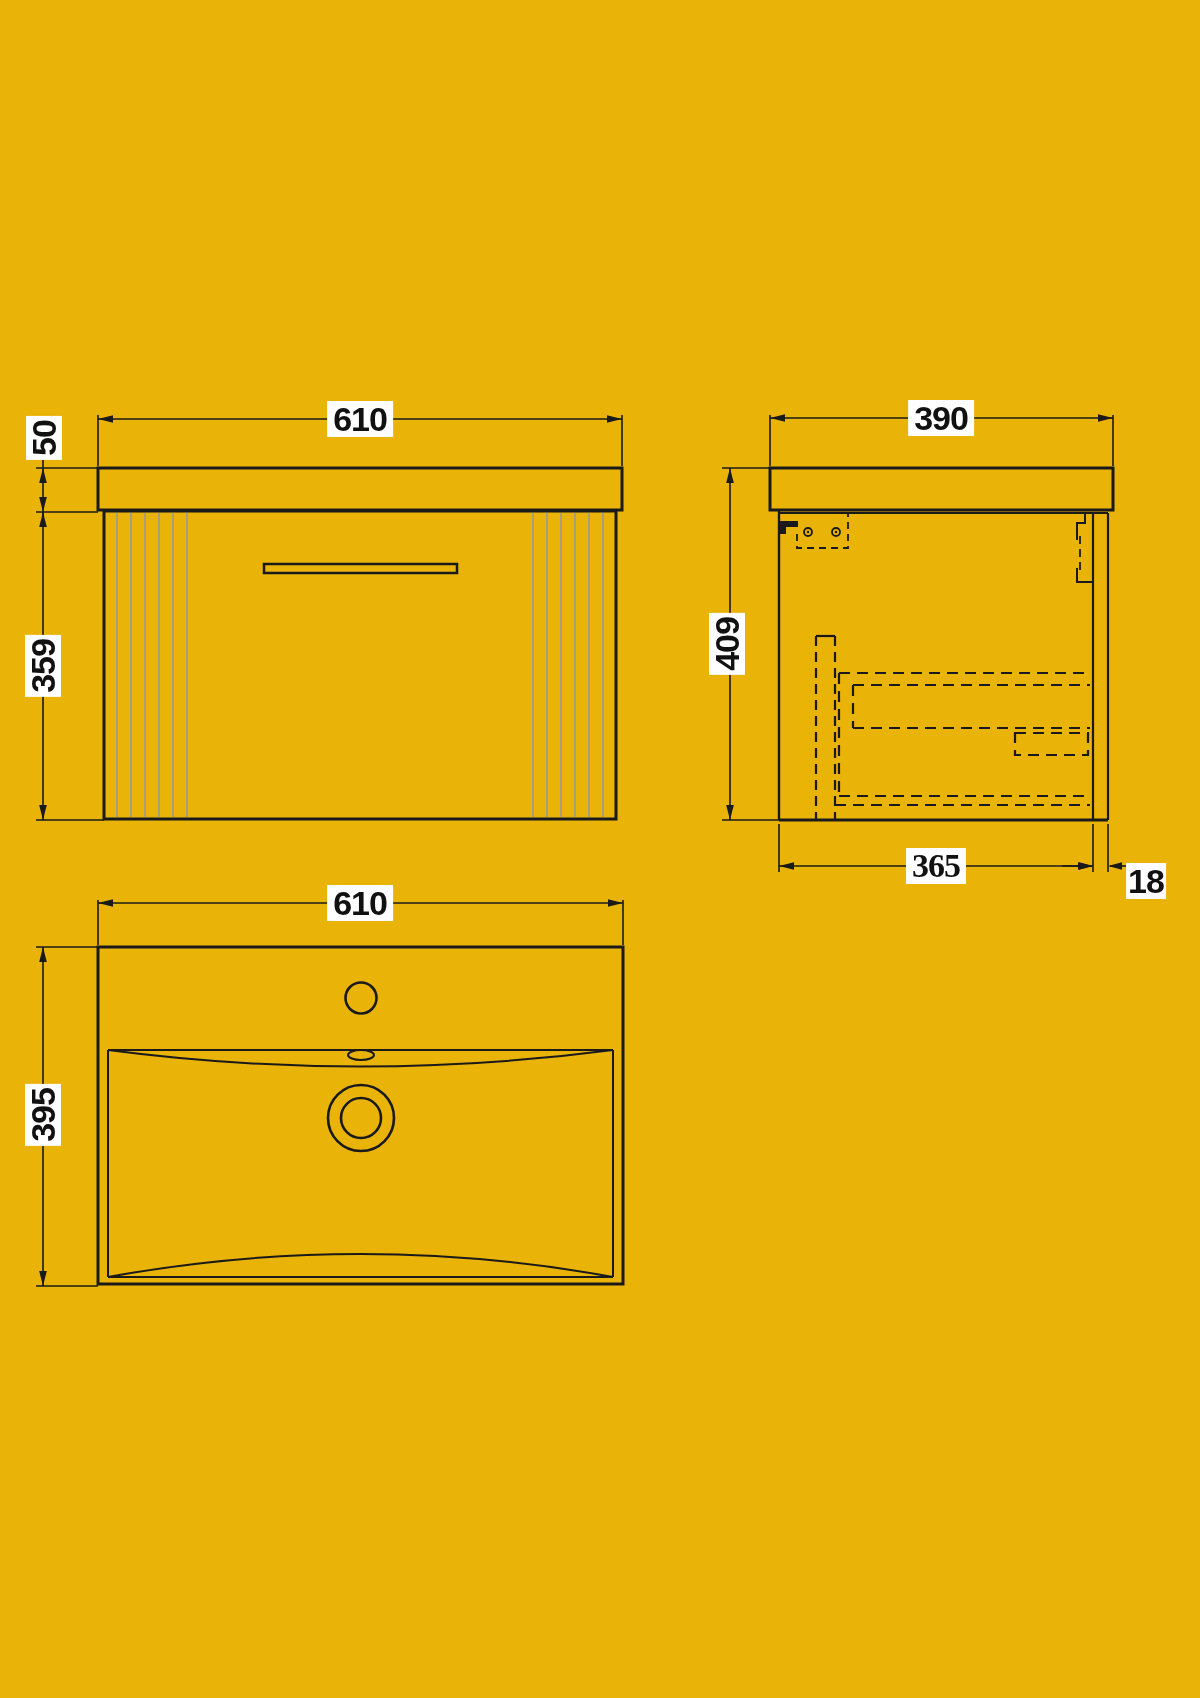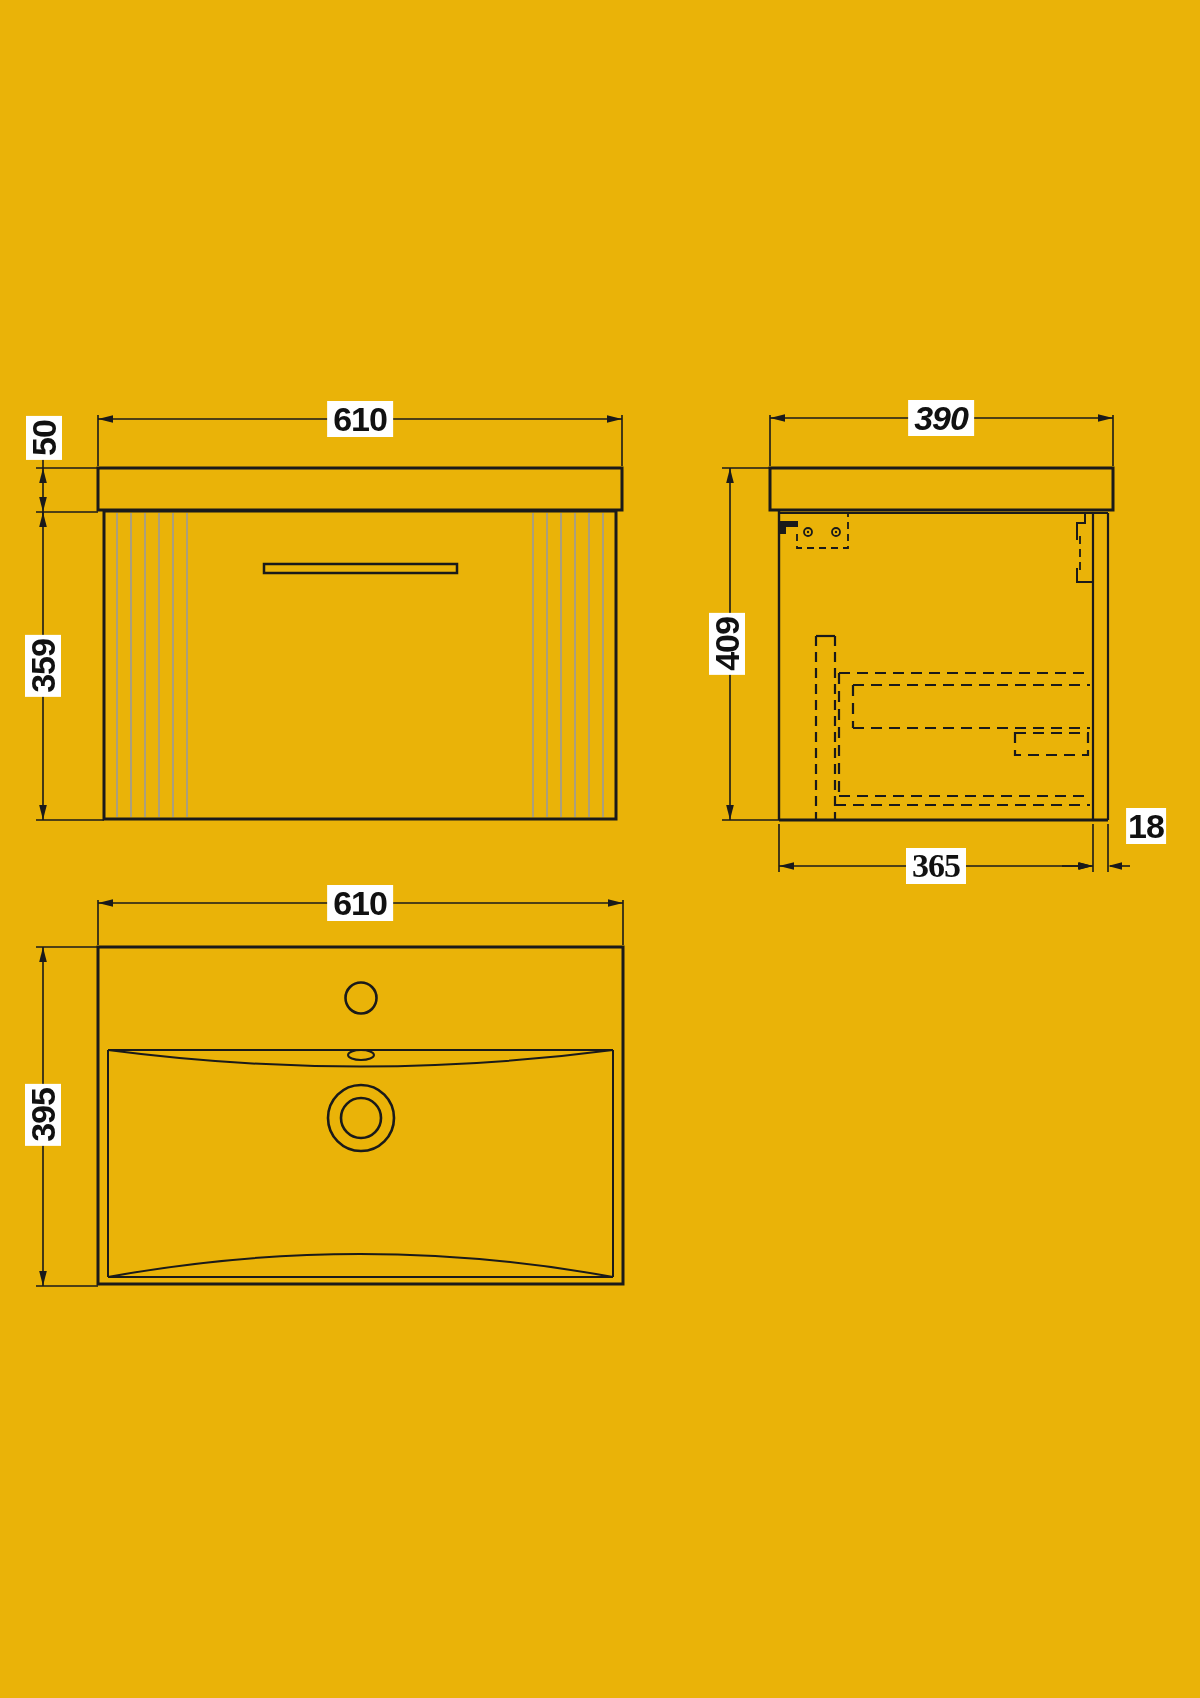--- a/index.html
+++ b/index.html
@@ -206,25 +206,25 @@
       </g>
     </g>
   </svg>
 
   <div class="dim-label" style="left:360px; top:419px;">610</div>
 
   <div class="dim-label rot" style="left:44px; top:438px;">50</div>
 
   <div class="dim-label rot" style="left:43px; top:666px;">359</div>
 
-  <div class="dim-label" style="left:941px; top:418px;font-style:italic;">390</div>
+  <div class="dim-label" style="left:941px; top:418px;">390</div>
 
   <div class="dim-label rot" style="left:727px; top:644px;">409</div>
 
   <div class="dim-label" style="left:936px; top:866px;font-family:Liberation Serif, serif;">365</div>
 
-  <div class="dim-label" style="left:1146px; top:826px; padding:1px 2px;">18</div>
+  <div class="dim-label" style="left:1146px; top:881px; padding:1px 2px;">18</div>
 
   <div class="dim-label" style="left:360px; top:903px;">610</div>
 
   <div class="dim-label rot" style="left:43px; top:1115px;">395</div>
 
 </div>
 
 </body></html>

